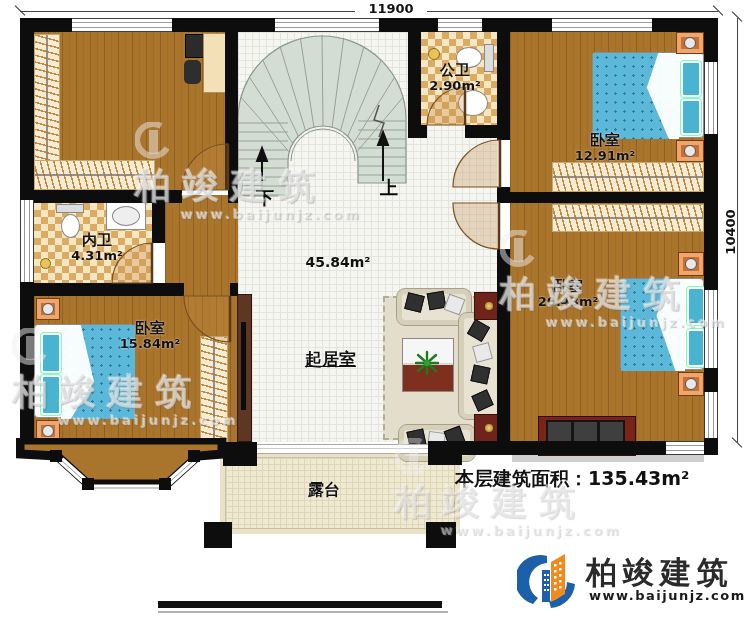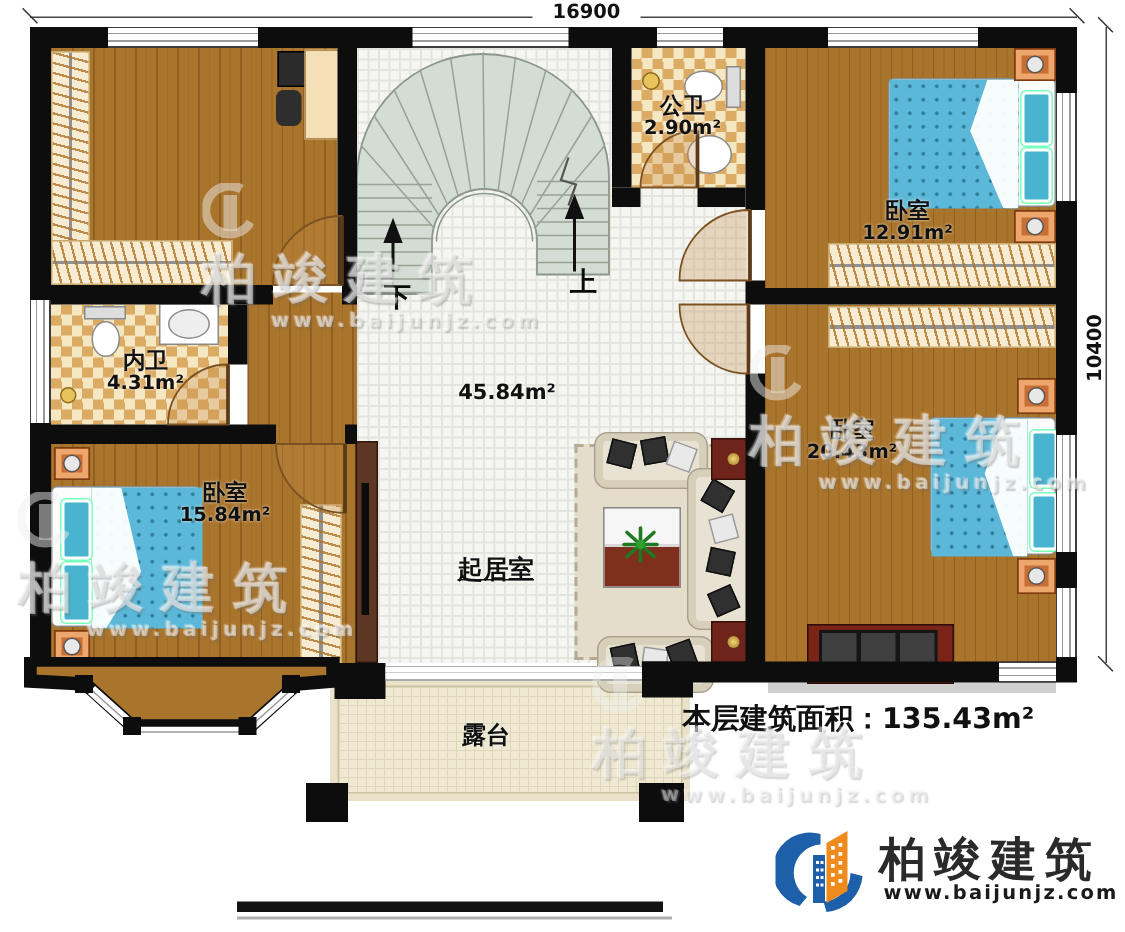--- a/index.html
+++ b/index.html
@@ -65,21 +65,21 @@
   svg{display:block;}
 </style>
 </head>
 <body>
 
 <div class="canvas">
 
   <div class="abs dim-line-h" style="left:20px;top:11px;width:698px;"></div>
   <div class="abs tick" style="left:13px;top:10px;transform:rotate(45deg);"></div>
   <div class="abs tick" style="left:711px;top:10px;transform:rotate(45deg);"></div>
-  <div class="abs dim-text" style="left:355px;top:1px;width:72px;">16900</div>
+  <div class="abs dim-text" style="left:355px;top:1px;width:72px;">11900</div>
 
   <div class="abs dim-line-v" style="left:737px;top:18px;height:424px;"></div>
   <div class="abs tick" style="left:730px;top:16px;transform:rotate(45deg);"></div>
   <div class="abs tick" style="left:730px;top:442px;transform:rotate(45deg);"></div>
   <div class="abs dim-text" style="left:723px;top:262px;width:60px;background:transparent;transform:rotate(-90deg);transform-origin:0 0;">10400</div>
 
   <div class="abs terrace-floor" style="left:220px;top:452px;width:240px;height:82px;"></div>
   <div class="abs wood" style="left:34px;top:32px;width:191px;height:158px;z-index:1;"></div>
   <div class="abs wood" style="left:165px;top:195px;width:73px;height:101px;z-index:1;"></div>
   <div class="abs wood" style="left:34px;top:296px;width:204px;height:146px;z-index:1;"></div>
@@ -327,21 +327,21 @@
     <div>卧室</div>
     <div class="area">20.43m²</div>
   </div>
   <div class="abs rlabel" style="left:102px;top:320px;width:96px;">
     <div>卧室</div>
     <div class="area">15.84m²</div>
   </div>
   <div class="abs rlabel" style="left:298px;top:254px;width:80px;font-size:14px;">
     <div>45.84m²</div>
   </div>
-  <div class="abs biglabel" style="left:305px;top:368px;text-decoration:underline;">起居室</div>
+  <div class="abs biglabel" style="left:305px;top:348px;text-decoration:underline;">起居室</div>
   <div class="abs biglabel" style="left:308px;top:480px;font-size:16px;">露台</div>
 
   <div class="abs wm" style="left:135px;top:122px;">
     <div><svg width="34" height="40" viewBox="0 0 34 40">
           <path d="M26,4 A16,16 0 1 0 32,26" fill="none" stroke="rgba(240,240,240,.6)" stroke-width="6"></path>
           <rect x="14" y="8" width="9" height="24" fill="rgba(240,240,240,.6)"></rect>
         </svg><span class="wm-name">柏竣建筑</span></div>
     <div class="wm-url">www.baijunjz.com</div>
   </div>
   <div class="abs wm" style="left:500px;top:230px;">

